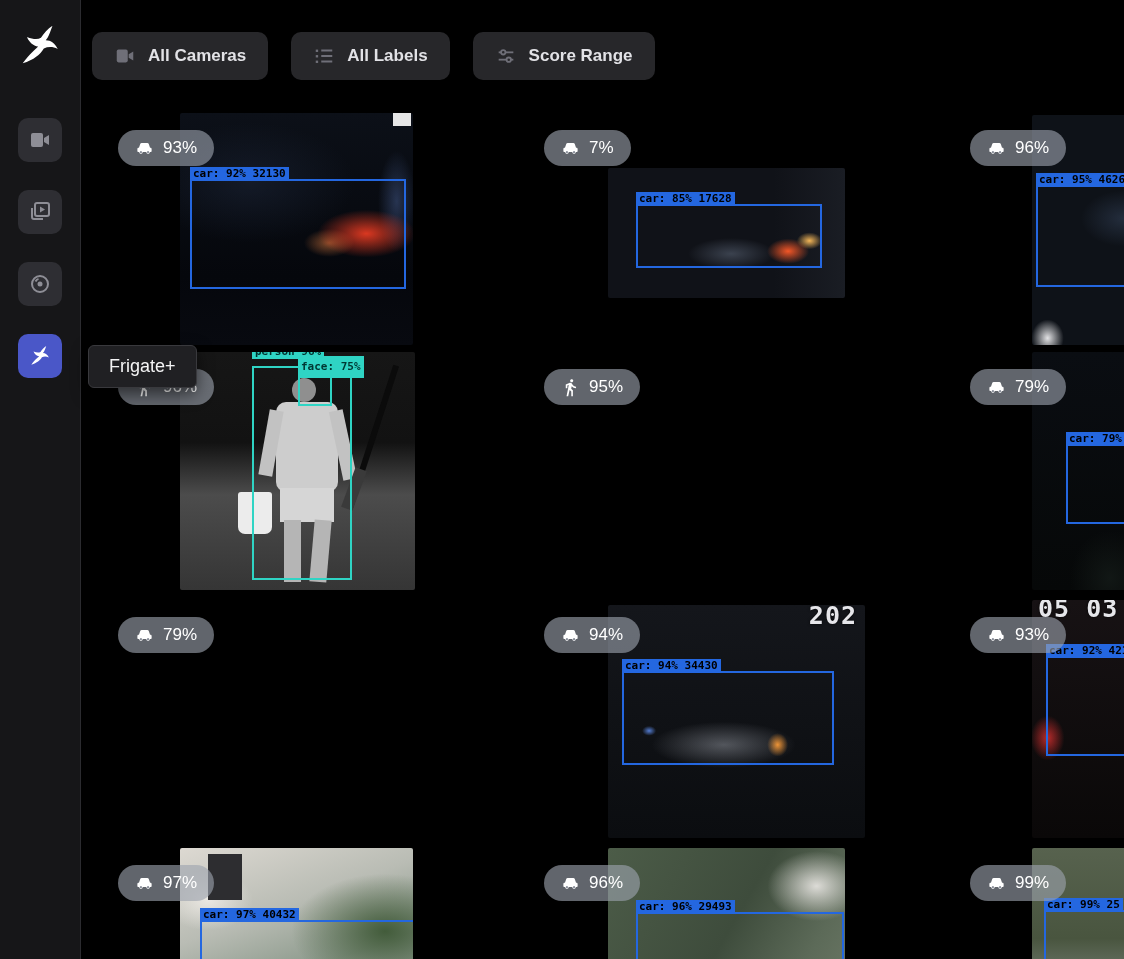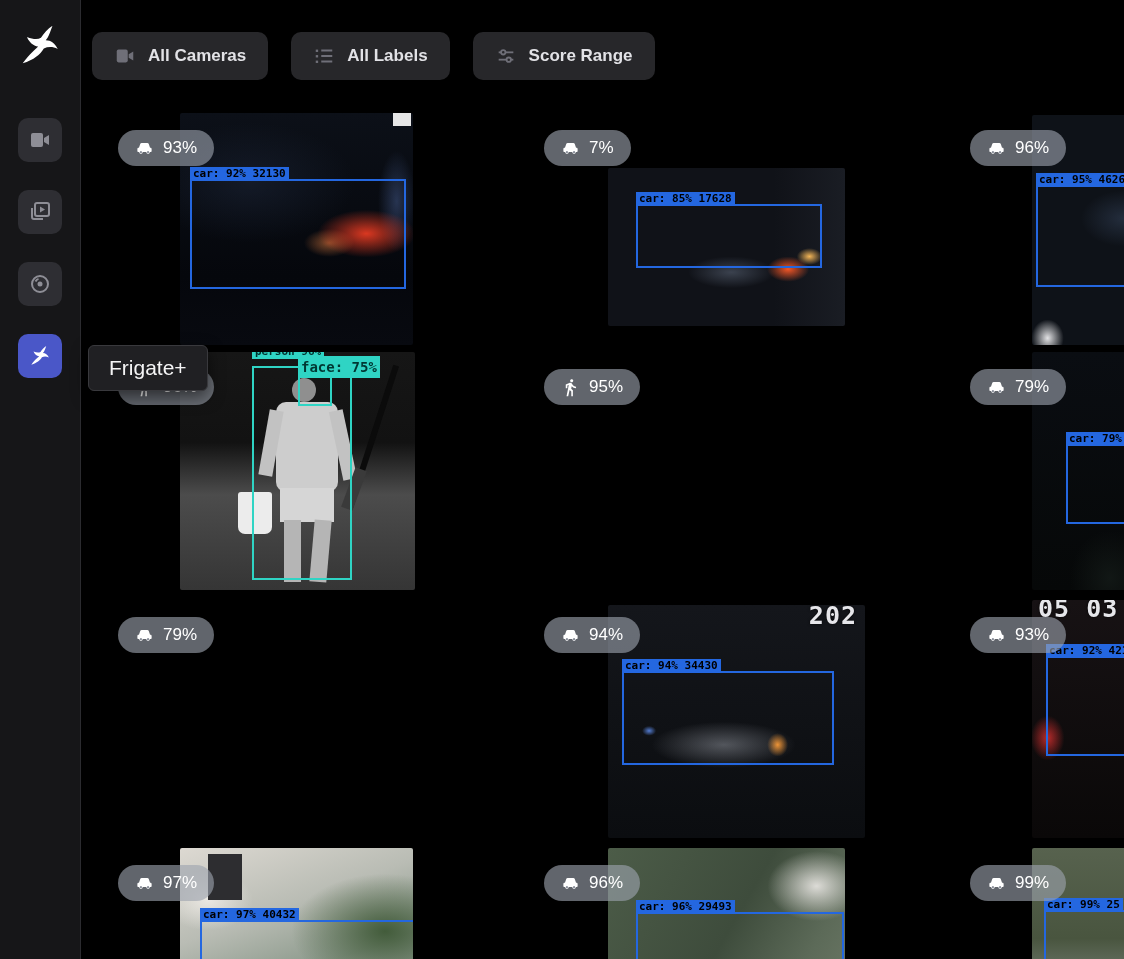--- a/index.html
+++ b/index.html
@@ -12,21 +12,21 @@
   .logo{position:absolute;left:16px;top:22px;width:48px;height:48px;color:#fff;}
   .navbtn{position:absolute;left:18px;width:44px;height:44px;border-radius:10px;
           background:#2e2e33;display:flex;align-items:center;justify-content:center;
           color:#8e8e96;cursor:pointer;}
   .navbtn.active{background:#4a57c8;color:#fff;}
   .navbtn svg{width:24px;height:24px;}
 
   
   .tooltip{position:absolute;left:88px;top:345px;z-index:50;background:#202023;
            border:1px solid #39393d;border-radius:6px;padding:10px 20px;color:#f4f4f5;
-           font-size:21px;box-shadow:0 6px 16px rgba(0,0,0,.55);}
+           font-size:18px;box-shadow:0 6px 16px rgba(0,0,0,.55);}
 
   
   .toolbar{position:absolute;left:92px;top:32px;display:flex;gap:23px;z-index:10;}
   .tbtn{display:flex;align-items:center;gap:12px;height:48px;padding:0 22px;
         background:#27272a;border:none;border-radius:10px;color:#e2e2e6;
         font-family:"Liberation Sans",sans-serif;font-size:17px;font-weight:700;cursor:pointer;}
   .tbtn svg{width:22px;height:22px;color:#6f6f78;}
 
   
   .cell{position:absolute;width:412px;height:238px;}
@@ -35,21 +35,21 @@
          padding:8px 17px;border-radius:9999px;background:rgba(156,163,175,.62);
          color:#fff;font-size:17px;font-weight:500;}
   .badge svg{width:19px;height:19px;}
 
   .bbox{position:absolute;border:2px solid #2467e0;}
   .lbl{position:absolute;bottom:100%;left:-2px;background:#2467e0;color:#000;
        font-family:"DejaVu Sans Mono",monospace;font-size:11px;font-weight:700;
        line-height:14px;padding:0 3px;white-space:nowrap;}
   .tealbox{position:absolute;border:2px solid #2fd4c4;}
   .tlbl{position:absolute;bottom:100%;left:-2px;background:#2fd4c4;color:#003733;
-        font-family:"DejaVu Sans Mono",monospace;font-size:14px;font-weight:700;
+        font-family:"DejaVu Sans Mono",monospace;font-size:11px;font-weight:700;
         line-height:14px;padding:4px 3px;white-space:nowrap;}
   .cliplbl{position:absolute;top:-7px;background:#2fd4c4;color:#00322e;
         font-family:"DejaVu Sans Mono",monospace;font-size:11px;font-weight:700;
         line-height:14px;padding:0 3px;white-space:nowrap;}
   .osd{position:absolute;color:#e6e6ea;font-family:"DejaVu Sans Mono",monospace;
        font-weight:700;font-size:25px;letter-spacing:1px;text-shadow:0 0 3px rgba(0,0,0,.8);}
   .fig{position:absolute;}
 
   
   .sc0{background:radial-gradient(70px 34px at 80% 52%,rgba(255,64,36,.85),transparent 70%),
@@ -171,21 +171,21 @@
     <svg viewBox="0 0 24 24" fill="currentColor">
         <path d="M5 11l1.6-4.6A2 2 0 0 1 8.5 5h7a2 2 0 0 1 1.9 1.4L19 11h.5c.8 0 1.5.7 1.5 1.5v3c0 .6-.4 1-1 1h-1.2a2.3 2.3 0 0 1-4.6 0H9.8a2.3 2.3 0 0 1-4.6 0H4c-.6 0-1-.4-1-1v-3C3 11.7 3.7 11 4.5 11z"></path>
         <circle cx="7.5" cy="16.6" r="1.4" fill="#8b909b"></circle>
         <circle cx="16.5" cy="16.6" r="1.4" fill="#8b909b"></circle>
       </svg>
     <span>93%</span>
   </div>
 </div>
 
 <div class="cell" style="left:522px;top:113px">
-  <div class="thumb sc1" style="left:86px;top:55px;width:237px;height:158px">
+  <div class="thumb sc1" style="left:86px;top:55px;width:237px;height:130px">
     <div class="bbox" style="left:28px;top:36px;width:182px;height:60px">
       <span class="lbl">car: 85% 17628</span>
     </div>
   </div>
   <div class="badge">
     <svg viewBox="0 0 24 24" fill="currentColor">
         <path d="M5 11l1.6-4.6A2 2 0 0 1 8.5 5h7a2 2 0 0 1 1.9 1.4L19 11h.5c.8 0 1.5.7 1.5 1.5v3c0 .6-.4 1-1 1h-1.2a2.3 2.3 0 0 1-4.6 0H9.8a2.3 2.3 0 0 1-4.6 0H4c-.6 0-1-.4-1-1v-3C3 11.7 3.7 11 4.5 11z"></path>
         <circle cx="7.5" cy="16.6" r="1.4" fill="#8b909b"></circle>
         <circle cx="16.5" cy="16.6" r="1.4" fill="#8b909b"></circle>
       </svg>

